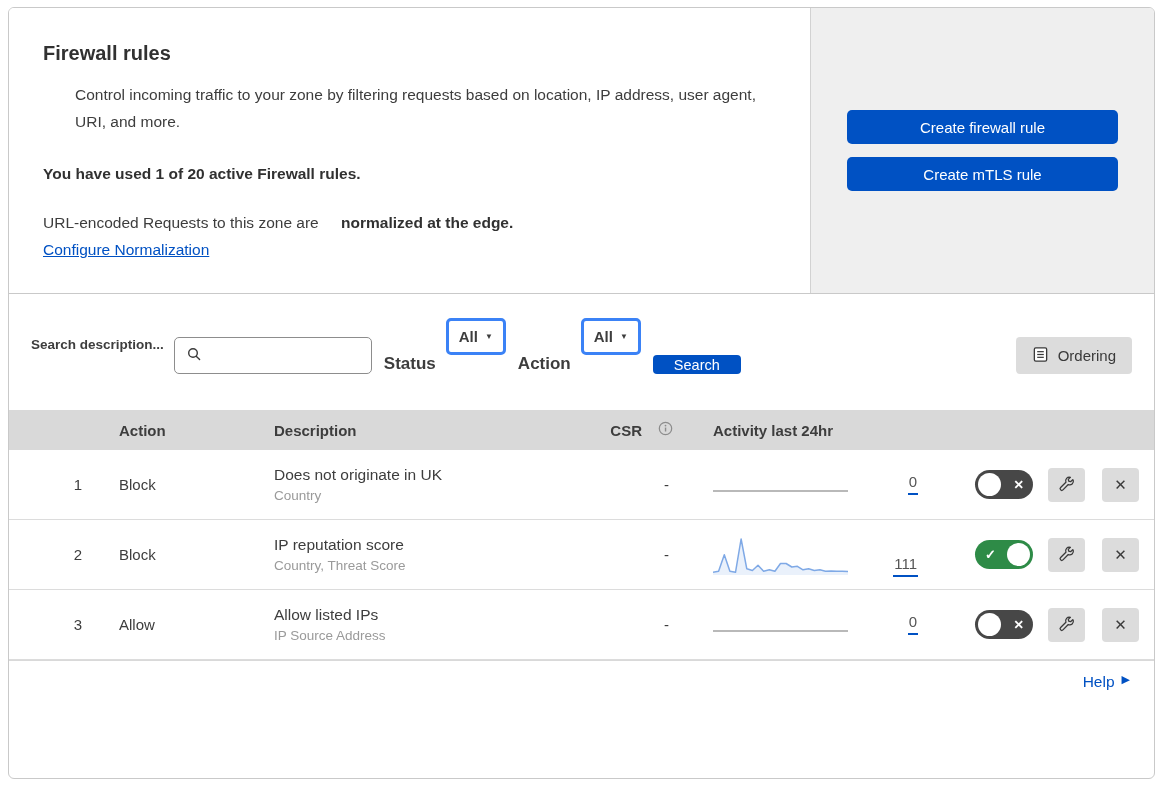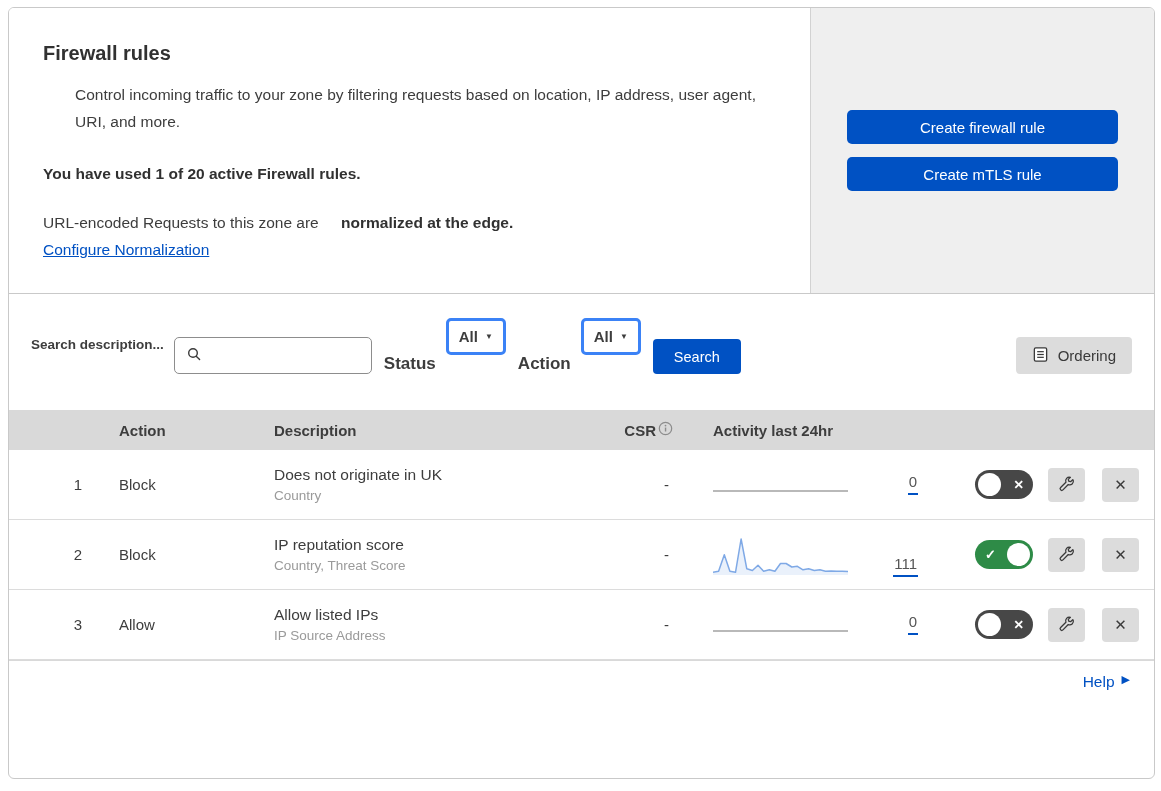--- a/index.html
+++ b/index.html
@@ -50,37 +50,37 @@
     display: flex; align-items: center; padding-left: 11px; background: #fff; cursor: text;
   }
   .select-box {
     height: 37px; border: 3px solid #3b82f6; border-radius: 5px; background: #fff;
     display: flex; align-items: center; gap: 7px; padding: 0 10px;
     font-size: 15px; color: #3d3d3d; cursor: pointer;
   }
   .caret { font-size: 8px; color: #3d3d3d; }
   .btn-search {
     background: #0051c3; color: #fff; border: none; border-radius: 4px;
-    height: 35px; padding: 0 21px; font-size: 14.5px; cursor: pointer; font-family: inherit;
+    height: 19px; padding: 0 21px; font-size: 14.5px; cursor: pointer; font-family: inherit;
   }
   .flex-spacer { flex: 1; }
   .btn-ordering {
     background: #dcdcdc; border: none; border-radius: 4px; height: 37px;
     display: flex; align-items: center; gap: 9px; padding: 0 16px;
     font-size: 15px; color: #3a3a3a; cursor: pointer; font-family: inherit;
   }
   
   .thead {
     display: flex; align-items: center; background: #d9d9d9; height: 40px;
     font-size: 15px; font-weight: 600; color: #3d3d3d; flex-shrink: 0;
   }
   .col-num { width: 90px; text-align: right; padding-right: 17px; flex-shrink: 0; }
   .col-action { width: 175px; padding-left: 20px; flex-shrink: 0; }
   .col-desc { flex: 1; min-width: 0; }
-  .col-csr { width: 100px; text-align: right; padding-right: 24px; flex-shrink: 0; display: flex; justify-content: flex-end; align-items: center; gap: 2px; }
+  .col-csr { width: 100px; text-align: right; padding-right: 24px; flex-shrink: 0; display: flex; justify-content: flex-end; align-items: center; gap: 16px; }
   .col-csr-cell { width: 100px; text-align: right; padding-right: 28px; flex-shrink: 0; }
   .col-activity { width: 250px; padding-left: 16px; flex-shrink: 0; }
   .col-activity-cell { width: 250px; padding: 0 29px 0 16px; flex-shrink: 0; display: flex; align-items: flex-end; }
   .col-controls { width: 207px; padding-left: 28px; flex-shrink: 0; display: flex; align-items: center; }
   .rule-row { display: flex; align-items: center; height: 70px; border-bottom: 1px solid #dcdcdc; font-size: 15px; flex-shrink: 0; }
   .desc-title { font-size: 15.5px; color: #3d3d3d; }
   .desc-sub { font-size: 13.5px; color: #9a9a9a; margin-top: 4px; }
   .spark-wrap { width: 135px; display: flex; align-items: flex-end; }
   .flatline { width: 135px; height: 2px; background: #b9b9b9; margin-bottom: 3px; }
   .count-link {

